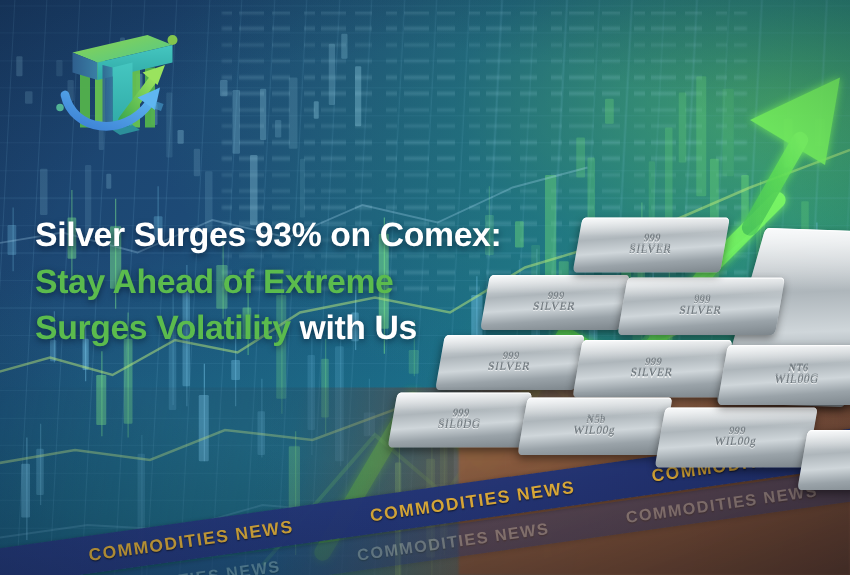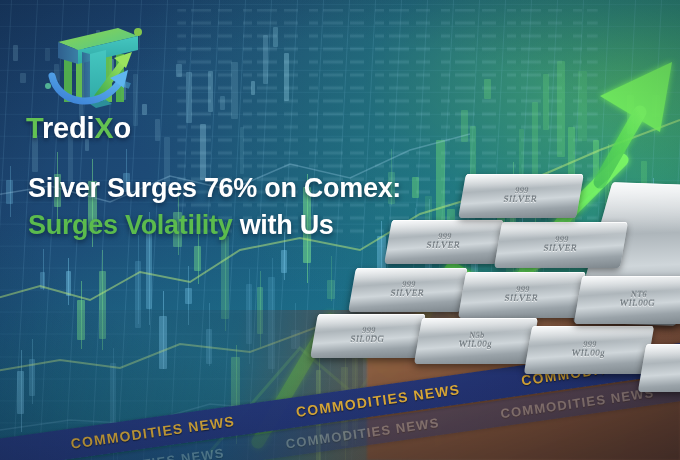--- a/index.html
+++ b/index.html
@@ -467,23 +467,21 @@
         <polygon points="98,34 80,40 92,50" fill="#9ae35e"></polygon>
 
         <path d="M18,58 C24,86 64,94 86,64" stroke="url(#blueArrow)" stroke-width="7" fill="none" stroke-linecap="round"></path>
         <polygon points="94,52 76,60 90,70" fill="#5fb6f0"></polygon>
 
         <circle cx="104" cy="14" r="4" fill="#8fd44a" opacity=".9"></circle>
         <circle cx="14" cy="68" r="3" fill="#5fd0a0" opacity=".8"></circle>
         <rect x="90" y="64" width="6" height="6" fill="#4fa8d8" opacity=".55" transform="rotate(20 93 67)"></rect>
       </svg>
     </div>
-    <div class="logo-word">
-      <span class="w-g">T</span><span class="w-w">redi</span><span class="w-g">X</span><span class="w-w">o</span>
-    </div>
   </div>
 
   <div class="headline">
-    <div class="hl-line hl-white">Silver Surges 76% on Comex:</div>
+    <div class="hl-line hl-white">Silver Surges 93% on Comex:</div>
+    <div class="hl-line hl-green">Stay Ahead of Extreme</div>
     <div class="hl-line"><span class="hl-green">Surges Volatility</span><span class="hl-white"> with Us</span></div>
   </div>
 
 </div>
 
 </body></html>

